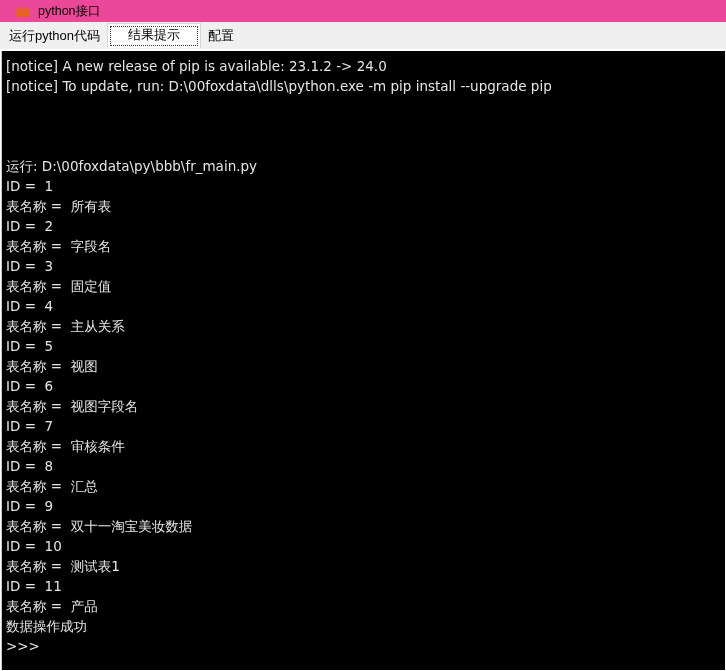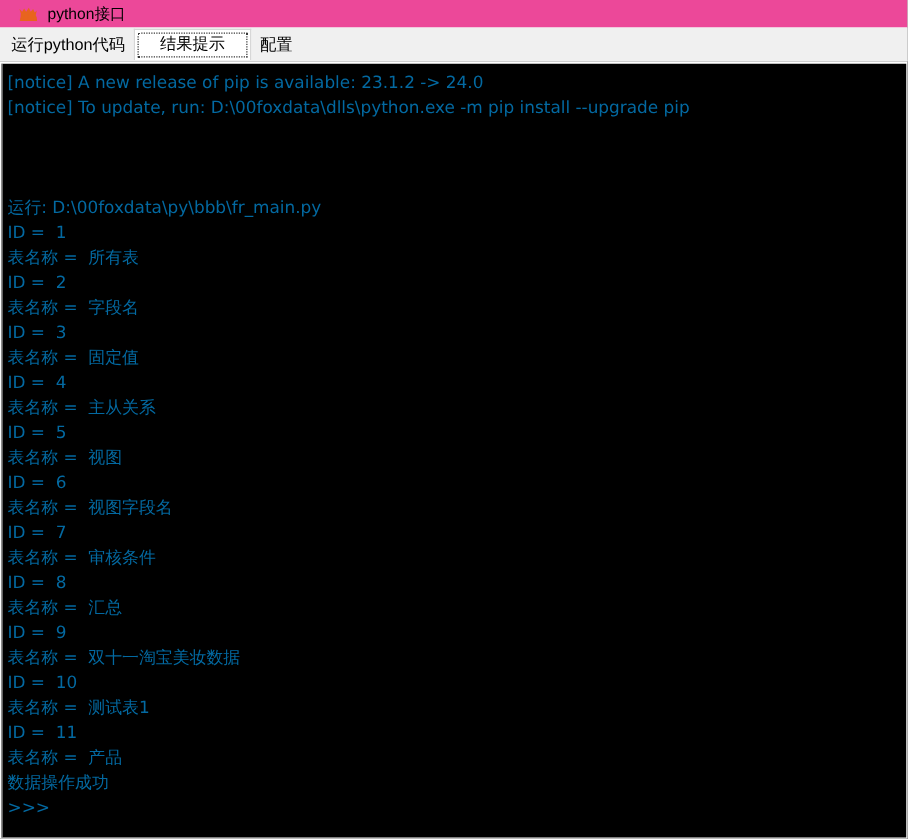--- a/index.html
+++ b/index.html
@@ -99,21 +99,21 @@
   #console-frame::before {
     content: "";
     position: absolute;
     left: 0; top: 0; bottom: 0;
     width: 1px;
     background: #c8c8c8;
   }
   #console-output {
     margin: 0;
     padding: 5px 0 0 5px;
-    color: #0369a1;
+    color: #e5e5e5;
     font-family: "DejaVu Sans", "Liberation Sans", sans-serif;
     font-size: 13.5px;
     line-height: 20px;
     white-space: pre;
     background: transparent;
     box-sizing: border-box;
     height: 100%;
     overflow: hidden;
   }
   .cline {

